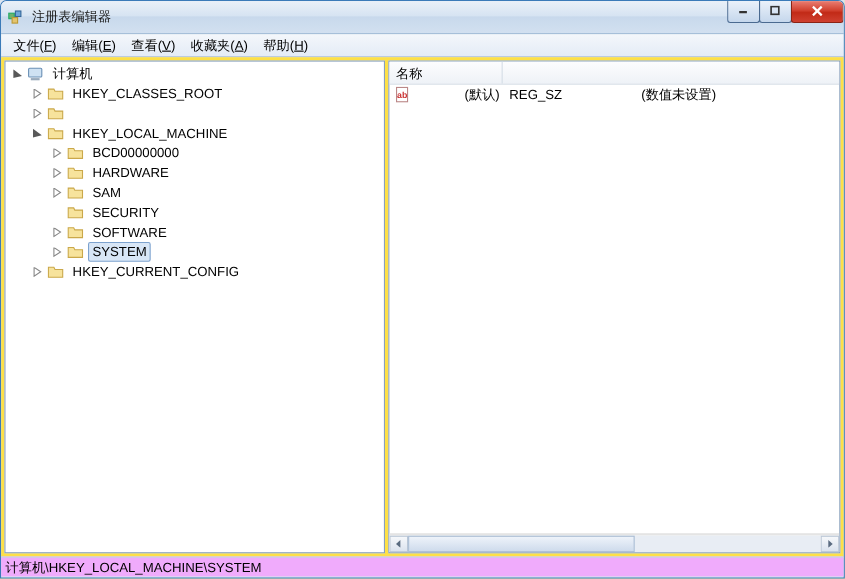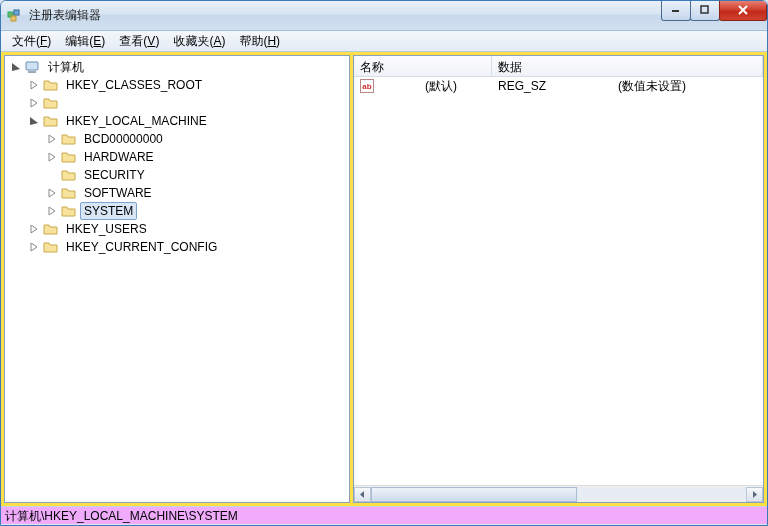--- a/index.html
+++ b/index.html
@@ -90,21 +90,21 @@
   height: 21px;
   display: flex;
   background: linear-gradient(to bottom, #fdfdfe, #eef2f7);
   border-bottom: 1px solid #d5dde6;
 }
 .list-header .col {
   padding: 3px 6px;
   border-right: 1px solid #d5dde6;
   text-align: left;
 }
-.col-name { width: 138px; }
+.col-name { width: 103px; }
 .col-type { width: 120px; }
 .col-data { flex: 1; }
 .list-body { flex: 1; overflow: auto; }
 .list-row { display: flex; height: 18px; align-items: center; }
 .list-row .cell { padding: 0 6px; white-space: nowrap; }
 .list-row .col-name { display: flex; align-items: center; gap: 47px; }
 .reg-icon { width: 14px; height: 14px; margin-right: 4px; display: inline-flex; align-items: center; justify-content: center; border:1px solid #b88; background:#fff; font-size:8px; color:#c33; font-weight:bold; }
 .list-scrollbar {
   height: 17px;
   background: #f0f0f0;
@@ -242,20 +242,33 @@
             </svg>
           </span>
         <span class="node-icon">
             <svg width="16" height="14">
               <path d="M1 3 L6 3 L7 5 L14 5 L14 12 L1 12 Z" fill="#f7e39c" stroke="#caa84a"></path>
             </svg>
           </span>
         <span class="tree-label">HARDWARE</span>
       </div>
       <div class="tree-row" style="padding-left:40px">
+        <span class="expander">
+            <svg width="9" height="9">
+              <path d="M1 0 L7 4 L1 8 Z" fill="none" stroke="#888"></path>
+            </svg>
+          </span>
+        <span class="node-icon">
+            <svg width="16" height="14">
+              <path d="M1 3 L6 3 L7 5 L14 5 L14 12 L1 12 Z" fill="#f7e39c" stroke="#caa84a"></path>
+            </svg>
+          </span>
+        <span class="tree-label">SAM</span>
+      </div>
+      <div class="tree-row" style="padding-left:40px">
         <span class="expander empty"></span>
         <span class="node-icon">
             <svg width="16" height="14">
               <path d="M1 3 L6 3 L7 5 L14 5 L14 12 L1 12 Z" fill="#f7e39c" stroke="#caa84a"></path>
             </svg>
           </span>
         <span class="tree-label">SECURITY</span>
       </div>
       <div class="tree-row" style="padding-left:40px">
         <span class="expander">
@@ -277,53 +290,39 @@
             </svg>
           </span>
         <span class="node-icon">
             <svg width="16" height="14">
               <path d="M1 3 L6 3 L7 5 L14 5 L14 12 L1 12 Z" fill="#f7e39c" stroke="#caa84a"></path>
             </svg>
           </span>
         <span class="tree-label selected">SYSTEM</span>
       </div>
 
-      <div class="tree-row" style="padding-left:22px">
-        <span class="expander">
-            <svg width="9" height="9">
-              <path d="M1 0 L7 4 L1 8 Z" fill="none" stroke="#888"></path>
-            </svg>
-          </span>
-        <span class="node-icon">
-            <svg width="16" height="14">
-              <path d="M1 3 L6 3 L7 5 L14 5 L14 12 L1 12 Z" fill="#f7e39c" stroke="#caa84a"></path>
-            </svg>
-          </span>
-        <span class="tree-label">HKEY_USERS</span>
-      </div>
       <div class="tree-row" style="padding-left:22px">
         <span class="expander">
             <svg width="9" height="9">
               <path d="M1 0 L7 4 L1 8 Z" fill="none" stroke="#888"></path>
             </svg>
           </span>
         <span class="node-icon">
             <svg width="16" height="14">
               <path d="M1 3 L6 3 L7 5 L14 5 L14 12 L1 12 Z" fill="#f7e39c" stroke="#caa84a"></path>
             </svg>
           </span>
         <span class="tree-label">HKEY_CURRENT_CONFIG</span>
       </div>
     </div>
   </div>
 
   <div class="pane list-pane">
     <div class="list-header">
       <div class="col col-name">名称</div>
-      <div class="col col-data">数据</div>
     </div>
     <div class="list-body">
       <div class="list-row">
         <div class="cell col-name">
           <span class="reg-icon">ab</span>
           <span>(默认)</span>
         </div>
         <div class="cell col-type">REG_SZ</div>
         <div class="cell col-data">(数值未设置)</div>
       </div>

